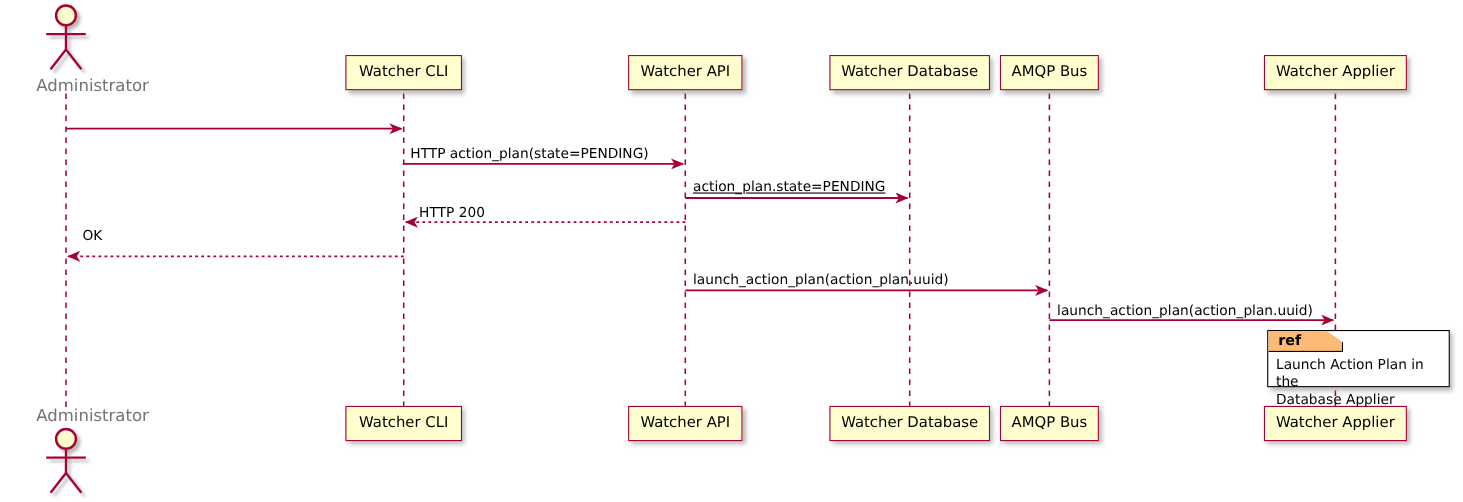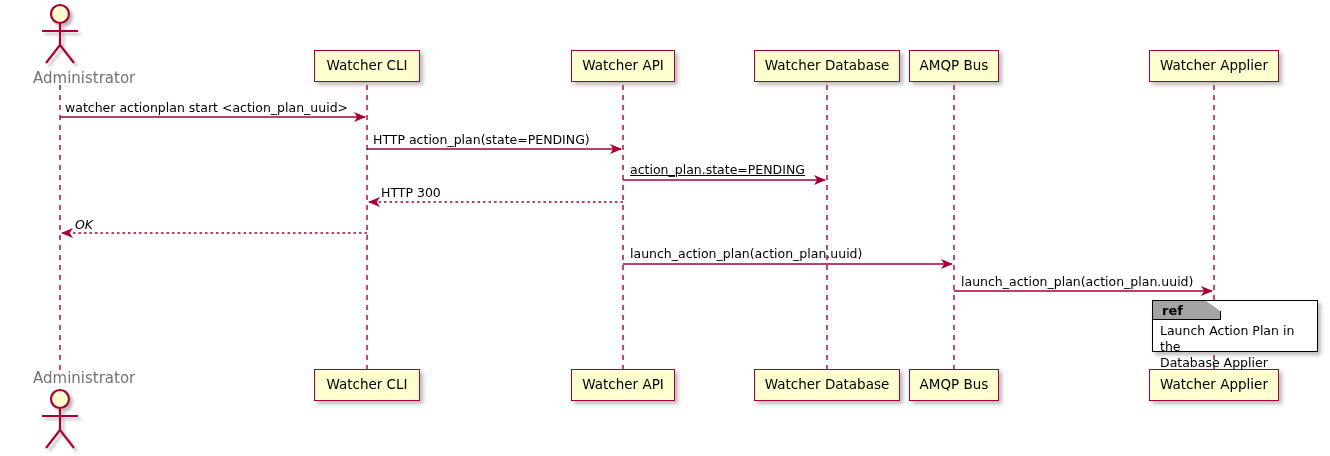--- a/index.html
+++ b/index.html
@@ -71,21 +71,21 @@
     background: #FFFFFF;
     border: 1.5px solid #000000;
     box-shadow: 3px 3px 4px rgba(130,130,130,0.55);
   }
   .ref-tab {
     position: absolute;
     left: 0;
     top: 0;
     height: 19px;
     width: 68px;
-    background: #a3a3a3;
+    background: #fdba74;
     border-right: 1.5px solid #000000;
     border-bottom: 1.5px solid #000000;
     -webkit-clip-path: polygon(0 0, 78% 0, 100% 55%, 100% 100%, 0 100%);
     clip-path: polygon(0 0, 78% 0, 100% 55%, 100% 100%, 0 100%);
     display: flex;
     align-items: center;
     padding-left: 9px;
     box-sizing: border-box;
     font-size: 13px;
     font-weight: bold;
@@ -183,25 +183,24 @@
   <div class="participant" style="left:909px; top:369px; width:90px; height:32px;">
     <span>AMQP Bus</span>
   </div>
   <div class="participant" style="left:1149px; top:369px; width:130px; height:32px;">
     <span>Watcher Applier</span>
   </div>
 
   <div class="actor-label" style="left:8px; top:71px;">Administrator</div>
   <div class="actor-label" style="left:8px; top:371px;">Administrator</div>
 
-  <div class="msg-label" style="left:65px; top:102px;">watcher actionplan start &lt;action_plan_uuid&gt;</div>
   <div class="msg-label" style="left:373px; top:134px;">HTTP action_plan(state=PENDING)</div>
   <div class="msg-label" style="left:630px; top:164px;text-decoration:underline;">action_plan.state=PENDING</div>
-  <div class="msg-label" style="left:381px; top:187px;">HTTP 300</div>
-  <div class="msg-label" style="left:75px; top:219px;font-style:italic;">OK</div>
+  <div class="msg-label" style="left:381px; top:187px;">HTTP 200</div>
+  <div class="msg-label" style="left:75px; top:208px;">OK</div>
   <div class="msg-label" style="left:630px; top:248px;">launch_action_plan(action_plan.uuid)</div>
   <div class="msg-label" style="left:961px; top:276px;">launch_action_plan(action_plan.uuid)</div>
 
   <div class="ref-box" style="left:1152px; top:300px; width:166px; height:52px;">
     <div class="ref-tab">
       <span>ref</span>
     </div>
     <div class="ref-body">Launch Action Plan in the
 Database Applier</div>
   </div>

